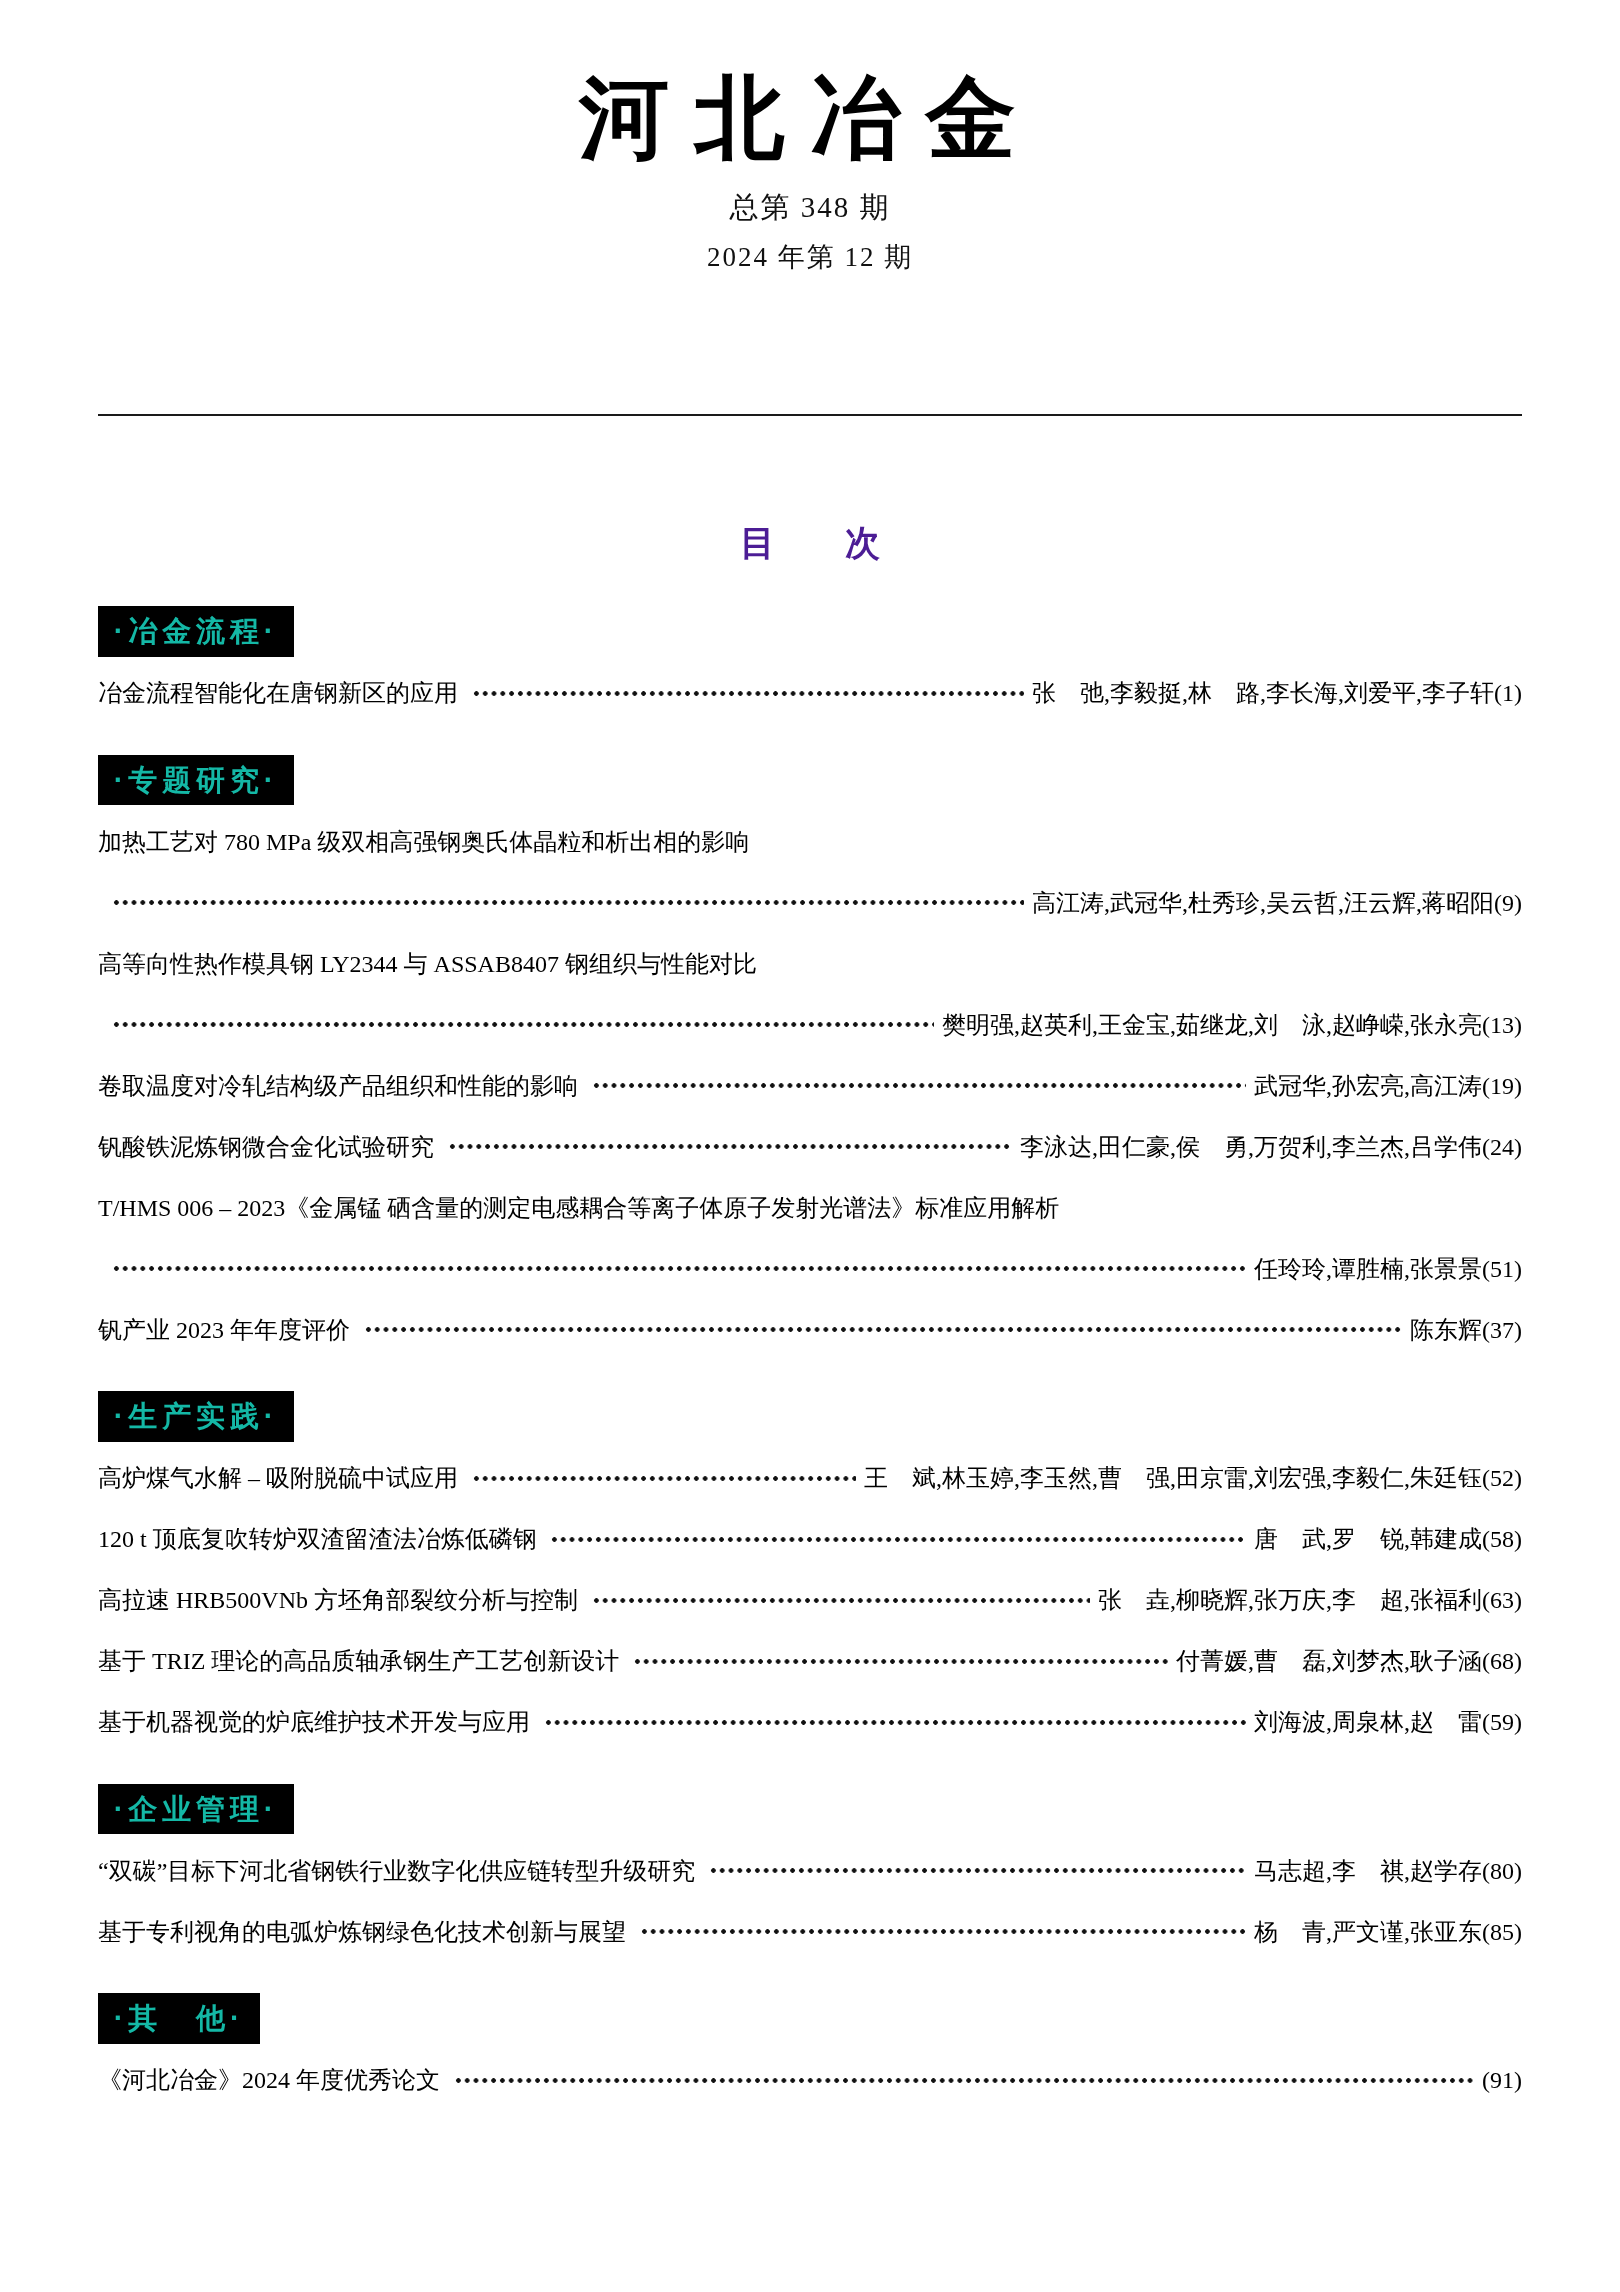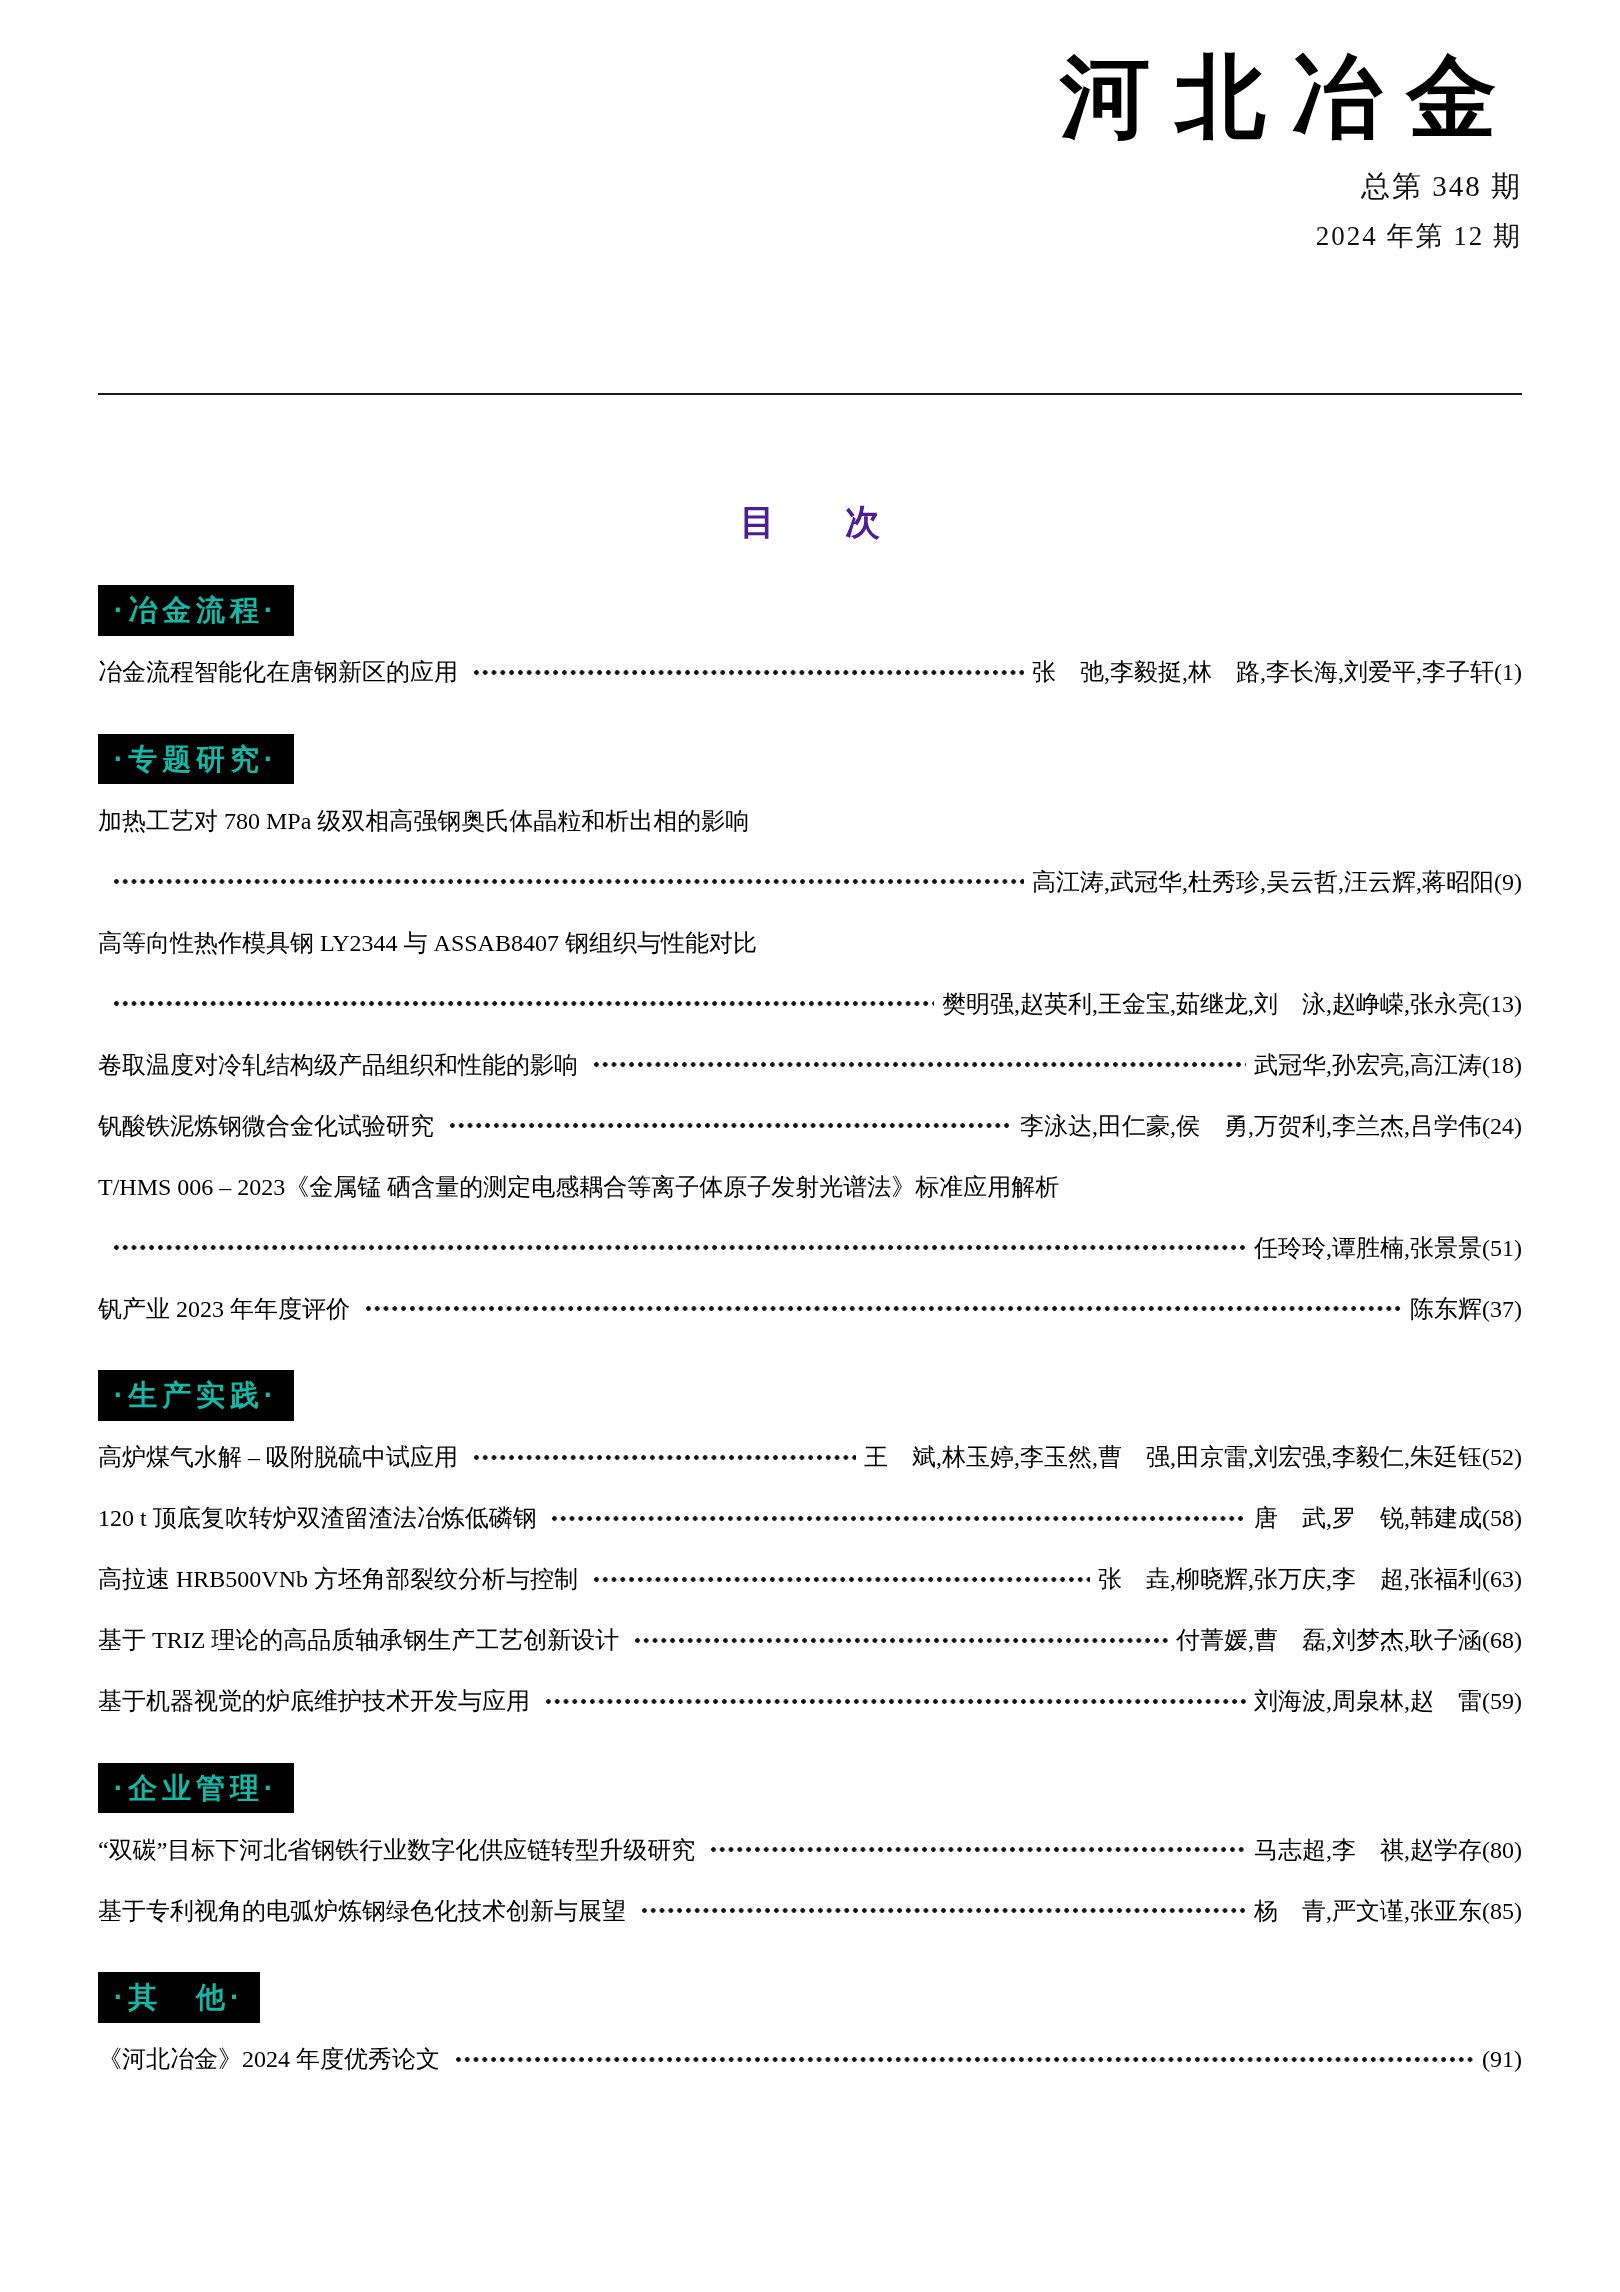--- a/index.html
+++ b/index.html
@@ -1,21 +1,21 @@
 <!DOCTYPE html>
 <html><head>
 <meta charset="utf-8">
 <style>
   html,body{margin:0;padding:0;background:#ffffff;}
   .page{
     width:1620px;height:2293px;background:#fff;box-sizing:border-box;
     padding:0 98px;overflow:hidden;color:#111;
     font-family:"Liberation Serif","DejaVu Serif",serif;
   }
-  .masthead{padding-top:53px;text-align:right;}
+  .masthead{padding-top:74px;text-align:center;}
   .journal-title{
     font-size:90px;font-weight:bold;letter-spacing:25.5px;line-height:1;
     color:#000;
   }
   .issue-no{font-size:29px;margin-top:23.5px;letter-spacing:2px;}
   .issue-date{font-size:27px;margin-top:11.8px;letter-spacing:2px;}
   .rule{border:none;border-top:2.9px solid #1a1a1a;margin:139px 0 0 0;}
   .toc-heading{
     text-align:center;font-size:35px;font-weight:bold;margin-top:104px;
     font-family:"Liberation Sans","DejaVu Sans",sans-serif;color:#4c1d95;
@@ -85,21 +85,21 @@
         <span class="t">高等向性热作模具钢 LY2344 与 ASSAB8407 钢组织与性能对比</span>
       </div>
       <div class="entry">
         <span class="leader"></span>
         <span class="a">樊明强,赵英利,王金宝,茹继龙,刘　泳,赵峥嵘,张永亮(13)</span>
       </div>
 
       <div class="entry">
         <span class="t">卷取温度对冷轧结构级产品组织和性能的影响</span>
         <span class="leader"></span>
-        <span class="a">武冠华,孙宏亮,高江涛(18)</span>
+        <span class="a">武冠华,孙宏亮,高江涛(19)</span>
       </div>
 
       <div class="entry">
         <span class="t">钒酸铁泥炼钢微合金化试验研究</span>
         <span class="leader"></span>
         <span class="a">李泳达,田仁豪,侯　勇,万贺利,李兰杰,吕学伟(24)</span>
       </div>
 
       <div class="entry">
         <span class="t">T/HMS 006 – 2023《金属锰 硒含量的测定电感耦合等离子体原子发射光谱法》标准应用解析</span>

